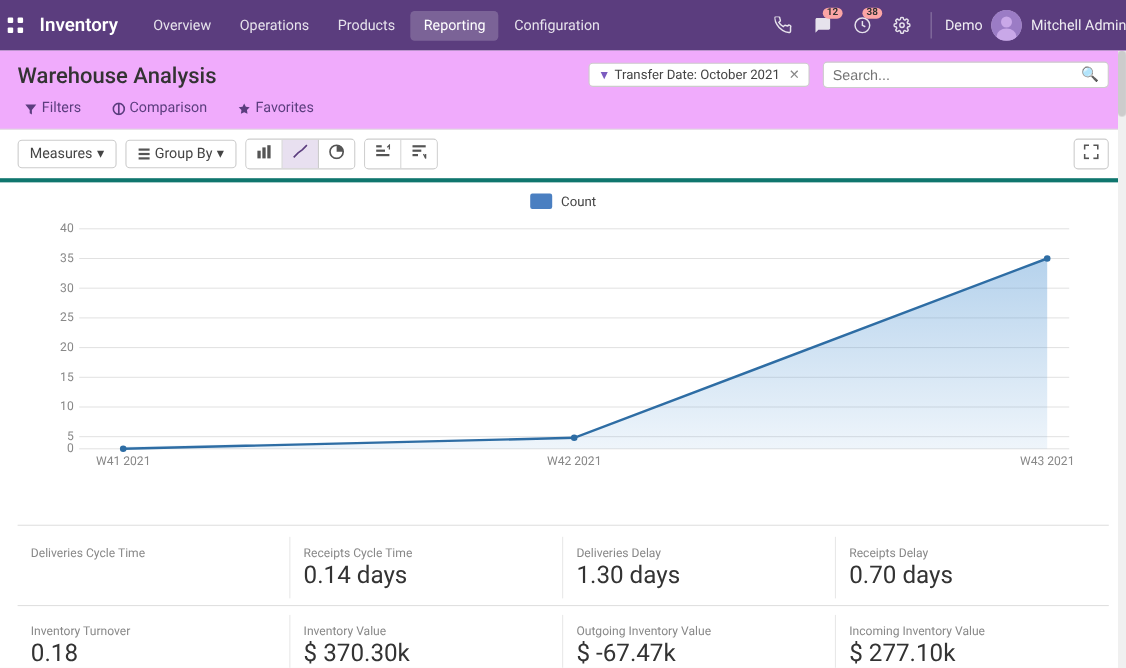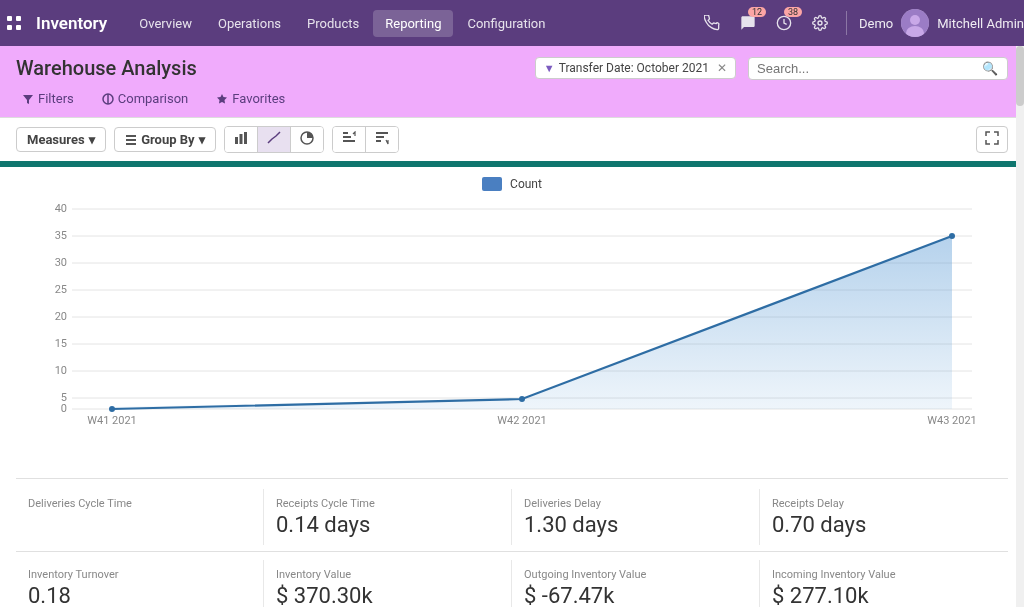--- a/index.html
+++ b/index.html
@@ -55,21 +55,21 @@
       position: relative;
       width: 28px; height: 28px;
       display: flex; align-items: center; justify-content: center;
     }
     .badge {
       position: absolute;
       top: -2px; right: -4px;
       background: #fca5a5;
       color: #333;
       font-size: 9px;
-      font-weight: 400;
+      font-weight: 700;
       border-radius: 8px;
       padding: 0 4px;
       min-width: 16px;
       text-align: center;
     }
     .topnav-divider { width: 1px; height: 24px; background: rgba(255,255,255,0.3); margin: 0 4px; }
     .topnav-user {
       display: flex;
       align-items: center;
       gap: 8px;
@@ -155,26 +155,25 @@
       font-size: 13px;
       color: #5b3d7e;
       cursor: pointer;
       padding: 3px 6px;
       border-radius: 3px;
     }
 
     
     .toolbar {
       background: #fff;
-      border-bottom: 6px solid #0f766e;
+      border-bottom: 4px solid #0f766e;
       padding: 8px 16px;
       display: flex;
       align-items: center;
       gap: 8px;
-      font-weight: bold;
     }
     .toolbar-btn {
       display: flex; align-items: center; gap: 4px;
       border: 1px solid #ccc;
       border-radius: 4px;
       padding: 4px 10px;
       font-size: 13px;
       color: #444;
       background: #fff;
       cursor: pointer;

